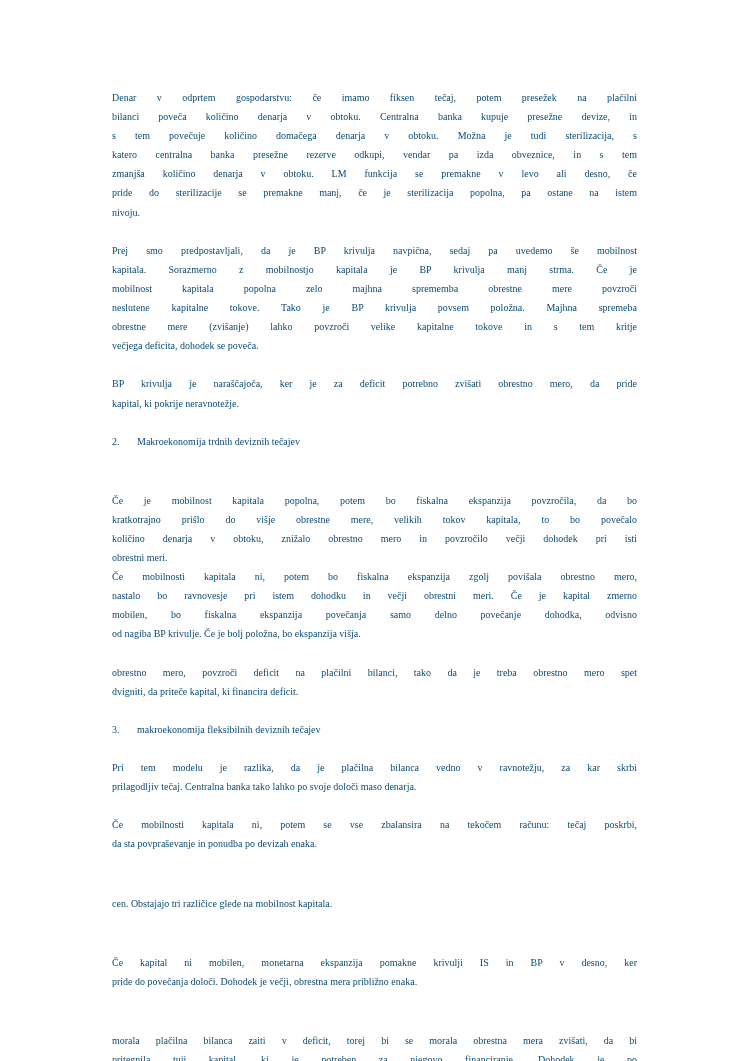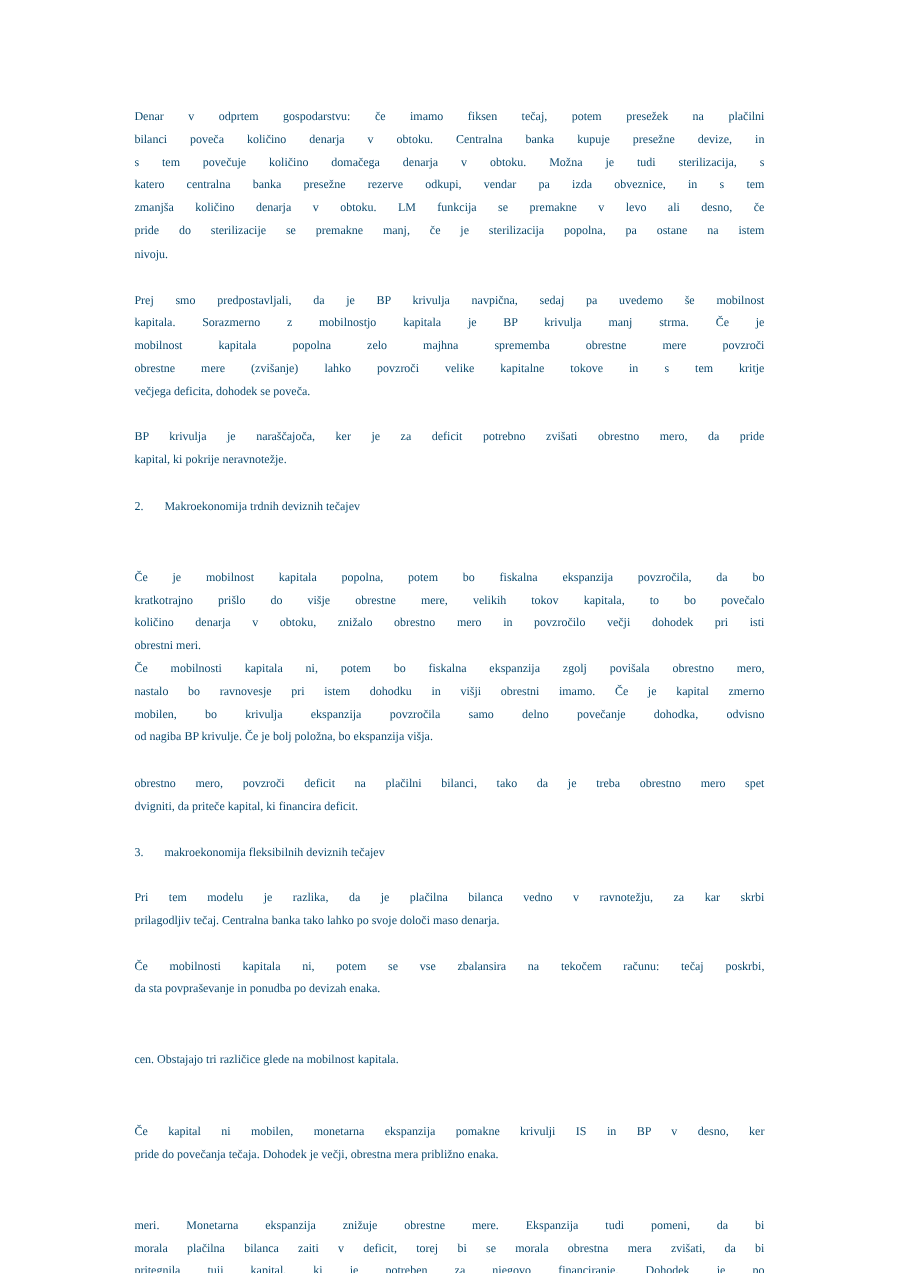--- a/index.html
+++ b/index.html
@@ -28,20 +28,21 @@
     <span class="ln">katero centralna banka presežne rezerve odkupi, vendar pa izda obveznice, in s tem</span>
     <span class="ln">zmanjša količino denarja v obtoku. LM funkcija se premakne v levo ali desno, če</span>
     <span class="ln">pride do sterilizacije se premakne manj, če je sterilizacija popolna, pa ostane na istem</span>
     <span class="ln last">nivoju.</span>
   </p>
 
   <p class="para">
     <span class="ln">Prej smo predpostavljali, da je BP krivulja navpična, sedaj pa uvedemo še mobilnost</span>
     <span class="ln">kapitala. Sorazmerno z mobilnostjo kapitala je BP krivulja manj strma. Če je</span>
     <span class="ln">mobilnost kapitala popolna zelo  majhna sprememba obrestne mere povzroči</span>
+    <span class="ln">neslutene kapitalne tokove. Tako je BP krivulja povsem položna.  Majhna spremeba</span>
     <span class="ln">obrestne mere (zvišanje) lahko povzroči velike kapitalne tokove in s tem kritje</span>
     <span class="ln last">večjega deficita, dohodek se poveča.</span>
   </p>
 
   <p class="para">
     <span class="ln">BP krivulja je naraščajoča, ker je za deficit potrebno zvišati obrestno mero, da pride</span>
     <span class="ln last">kapital, ki pokrije neravnotežje.</span>
   </p>
 
   <div class="heading">
@@ -51,22 +52,22 @@
 
   <p class="para tight">
     <span class="ln">Če je mobilnost kapitala popolna, potem bo fiskalna ekspanzija povzročila, da bo</span>
     <span class="ln">kratkotrajno prišlo do višje obrestne mere, velikih tokov kapitala, to bo povečalo</span>
     <span class="ln">količino denarja v obtoku, znižalo obrestno mero in povzročilo večji dohodek pri isti</span>
     <span class="ln last">obrestni meri.</span>
   </p>
 
   <p class="para">
     <span class="ln">Če mobilnosti kapitala ni, potem bo fiskalna ekspanzija zgolj povišala obrestno mero,</span>
-    <span class="ln">nastalo bo ravnovesje pri istem dohodku in višji obrestni imamo. Če je kapital zmerno</span>
-    <span class="ln">mobilen, bo krivulja ekspanzija povzročila samo delno povečanje dohodka, odvisno</span>
+    <span class="ln">nastalo bo ravnovesje pri istem dohodku in večji obrestni meri. Če je kapital zmerno</span>
+    <span class="ln">mobilen, bo fiskalna ekspanzija povečanja samo delno povečanje dohodka, odvisno</span>
     <span class="ln last">od nagiba BP krivulje. Če je bolj položna, bo ekspanzija višja.</span>
   </p>
 
   <p class="para">
     <span class="ln">obrestno mero, povzroči deficit na plačilni bilanci, tako da je treba obrestno mero spet</span>
     <span class="ln last">dvigniti, da priteče kapital, ki financira deficit.</span>
   </p>
 
   <div class="heading">
     <span class="num">3.</span>
@@ -82,22 +83,21 @@
     <span class="ln">Če mobilnosti kapitala ni, potem se vse zbalansira na tekočem računu: tečaj poskrbi,</span>
     <span class="ln last">da sta povpraševanje in ponudba po devizah enaka.</span>
   </p>
 
   <p class="para tight">
     <span class="ln last">cen. Obstajajo tri različice glede na mobilnost kapitala.</span>
   </p>
 
   <p class="para tight">
     <span class="ln">Če kapital ni mobilen, monetarna ekspanzija pomakne krivulji IS in BP  v desno, ker</span>
-    <span class="ln last">pride do povečanja tečaja. Dohodek je večji, obrestna mera približno enaka.</span>
+    <span class="ln last">pride do povečanja določi. Dohodek je večji, obrestna mera približno enaka.</span>
   </p>
 
   <p class="para tight">
-    <span class="ln">meri. Monetarna ekspanzija znižuje obrestne mere. Ekspanzija tudi pomeni, da bi</span>
     <span class="ln">morala plačilna bilanca zaiti v deficit, torej bi se morala obrestna mera zvišati, da bi</span>
     <span class="ln">pritegnila tuji kapital, ki je potreben za njegovo financiranje. Dohodek je po</span>
   </p>
 
 </div>
 
 </body></html>

